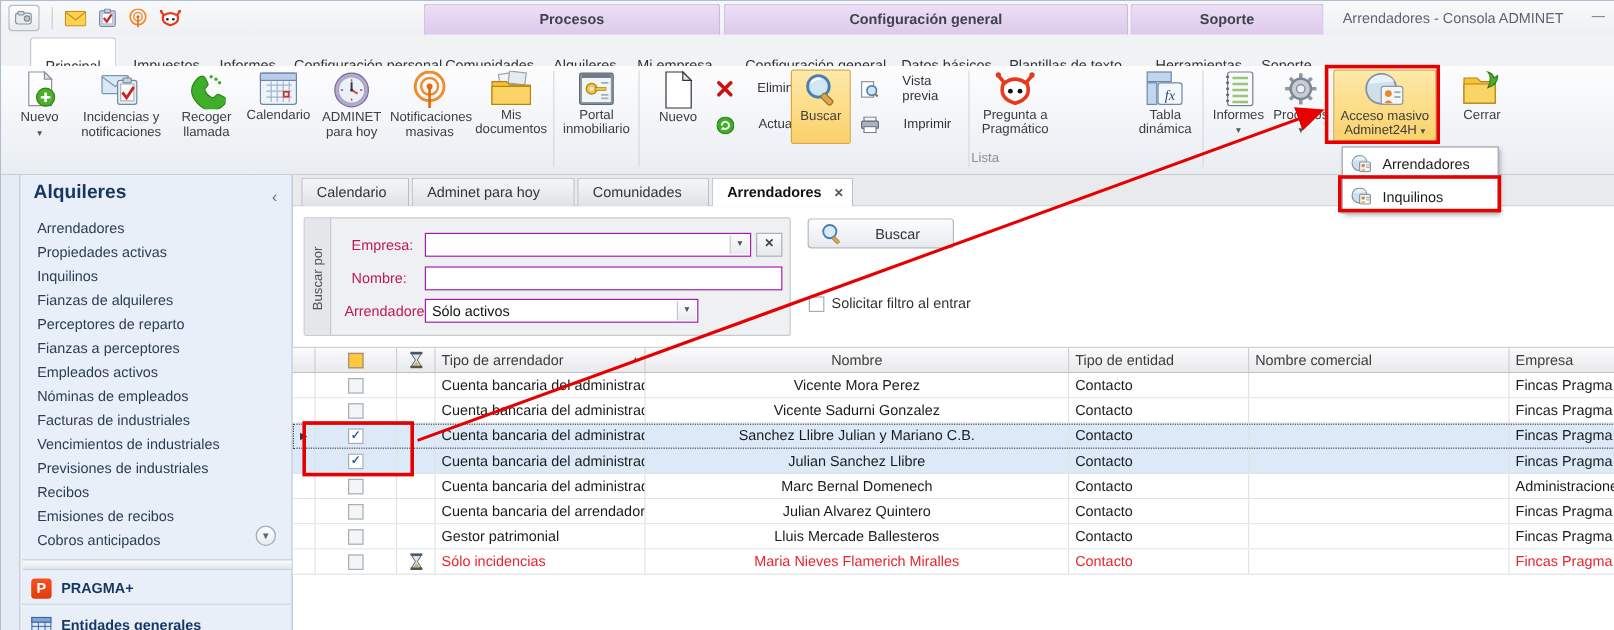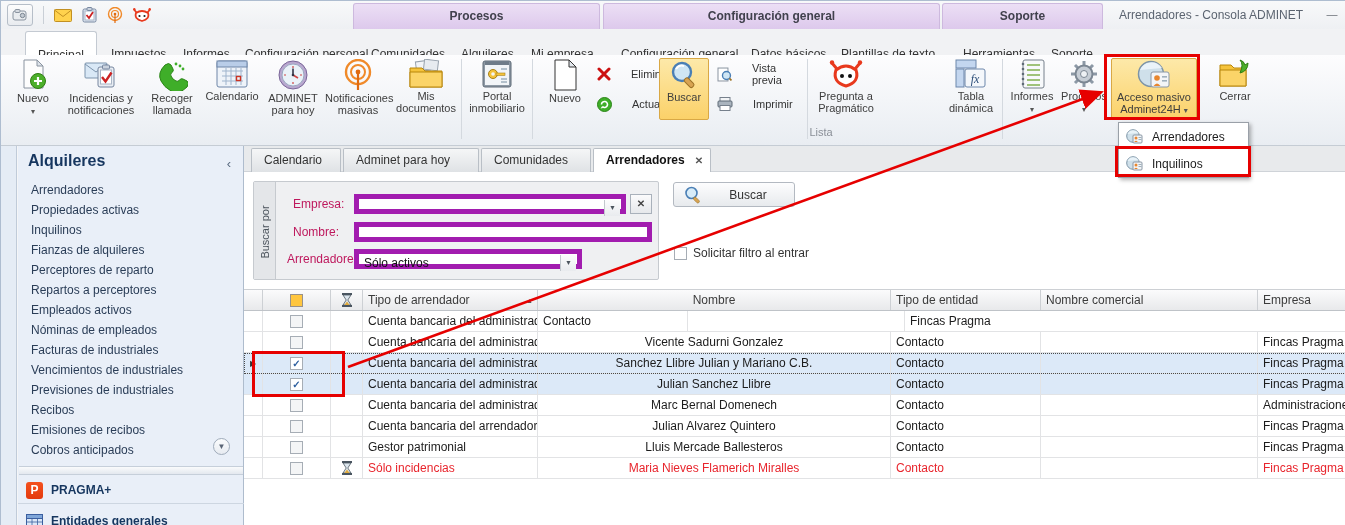--- a/index.html
+++ b/index.html
@@ -55,21 +55,21 @@
   .dtab .closex { font-size:10px; color:#555; margin-left:10px; font-weight:bold; }
 
   
   .pane { position:absolute; left:243px; top:171px; width:1102px; height:354px; background:#ffffff; }
 
   
   .fpanel { position:absolute; left:9px; top:9px; width:406px; height:99px; background:#eff0f2; border:1px solid #c6cacf; border-radius:2px; }
   .fstrip { position:absolute; left:0; top:0; width:22px; height:97px; background:#e4e6e9; border-right:1px solid #c6cacf; }
   .fstrip span { position:absolute; left:-24px; top:44px; width:70px; transform:rotate(-90deg); transform-origin:center; display:block; text-align:center; color:#4c545d; font-size:11px; }
   .flabel { position:absolute; color:#be185d; font-size:12px; }
-  .finput { position:absolute; height:20px; background:#fff; border:5px solid #a21caf; }
+  .finput { position:absolute; height:20px; background:#fff; border:1px solid #a21caf; }
   .combo-arrow { position:absolute; right:1px; top:1px; width:16px; height:16px; background:linear-gradient(#fcfcfd,#e9ebee); border-left:1px solid #c3c8ce; text-align:center; font-size:7px; line-height:16px; color:#4c545d; }
   .clear-btn { position:absolute; width:22px; height:20px; background:linear-gradient(#fbfbfc,#e6e8eb); border:1px solid #a9b1bb; text-align:center; line-height:18px; font-size:10px; color:#444; font-weight:bold; }
   .fvalue { position:absolute; left:5px; top:2px; font-size:12px; color:#111; }
 
   .search-btn { position:absolute; left:429px; top:10px; width:122px; height:25px; background:linear-gradient(#fdfdfe,#e7eaed); border:1px solid #b3b9c1; border-radius:3px; display:flex; align-items:center; }
   .search-btn .txt { flex:1; text-align:center; font-size:12px; color:#333; }
   .chk-row { position:absolute; left:430px; top:74px; display:flex; align-items:center; gap:6px; }
   .chk-box { width:13px; height:13px; background:#fff; border:1px solid #a6adb5; }
   .chk-label { font-size:12px; color:#333; }
 
@@ -384,21 +384,21 @@
   <div class="gutter"></div>
   <div class="sidebar">
     <div class="side-title">Alquileres</div>
     <div class="side-collapse">‹</div>
     <div class="side-items">
         <div class="side-item">Arrendadores</div>
         <div class="side-item">Propiedades activas</div>
         <div class="side-item">Inquilinos</div>
         <div class="side-item">Fianzas de alquileres</div>
         <div class="side-item">Perceptores de reparto</div>
-        <div class="side-item">Repartos a perceptores</div>
+        <div class="side-item">Fianzas a perceptores</div>
         <div class="side-item">Empleados activos</div>
         <div class="side-item">Nóminas de empleados</div>
         <div class="side-item">Facturas de industriales</div>
         <div class="side-item">Vencimientos de industriales</div>
         <div class="side-item">Previsiones de industriales</div>
         <div class="side-item">Recibos</div>
         <div class="side-item">Emisiones de recibos</div>
         <div class="side-item">Cobros anticipados</div>
       </div>
     <div class="scroll-circle">▼</div>
@@ -492,20 +492,21 @@
           </div>
       </div>
       <div>
           <div class="grow">
             <div class="gc c0"></div>
             <div class="gc c1">
               <span class="cbx"></span>
             </div>
             <div class="gc c2"></div>
             <div class="gc c3 txt">Cuenta bancaria del administrador</div>
+            <div class="gc c4 txt">Vicente Mora Perez</div>
             <div class="gc c5 txt">Contacto</div>
             <div class="gc c6 txt"></div>
             <div class="gc c7 txt">Fincas Pragma</div>
           </div>
           <div class="grow">
             <div class="gc c0"></div>
             <div class="gc c1">
               <span class="cbx"></span>
             </div>
             <div class="gc c2"></div>

